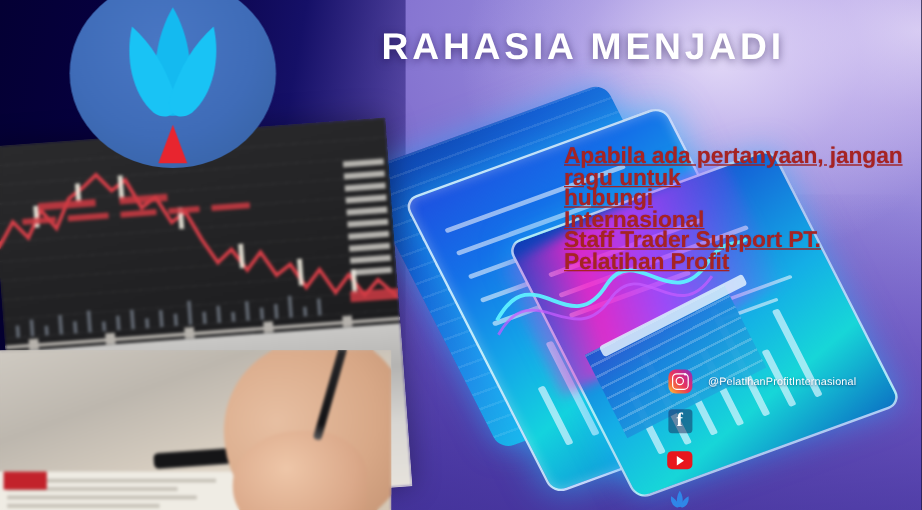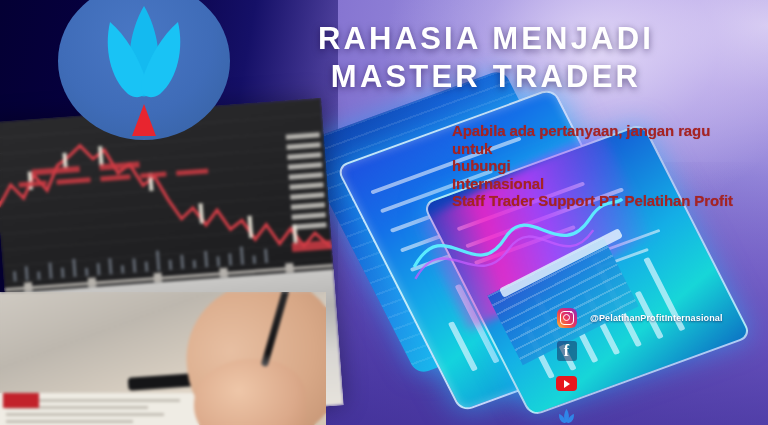--- a/index.html
+++ b/index.html
@@ -149,27 +149,28 @@
   .neon-magenta{
     position:absolute;left:430px;top:170px;width:210px;height:120px;
     transform:rotate(-27deg);
     background:linear-gradient(100deg, rgba(255,0,190,0) 0%, rgba(255,32,200,0.85) 30%, rgba(190,60,255,0.8) 55%, rgba(80,120,255,0) 100%);
     filter:blur(5px);
   }
   .neon-wave{position:absolute;left:408px;top:186px;width:220px;height:110px;transform:rotate(-6deg);}
 
   
   .body-text{
-    position:absolute;left:452px;top:122px;width:296px;
+    position:absolute;left:470px;top:122px;width:296px;
     color:#a62323;
-    font-size:15px;
+    font-size:19px;
     font-weight:bold;
     line-height:17.6px;
     letter-spacing:-0.1px;
     text-shadow:0 0 1px rgba(120,10,10,0.4);
+    text-decoration:underline;
   }
 
   
   .title{
     position:absolute;left:262px;top:20px;width:448px;
     text-align:center;
     color:#ffffff;
     font-size:31px;
     font-weight:bold;
     line-height:38px;
@@ -184,21 +185,21 @@
   .srow{
     display:flex;align-items:center;
     height:29px;margin-bottom:4px;
   }
   .sicon{
     width:21px;height:21px;flex:0 0 21px;
     margin-right:13px;
     display:flex;align-items:center;justify-content:center;
   }
   .slabel{
-    color:#ffffff;font-size:9.3px;font-weight:bold;
+    color:#ffffff;font-size:9.3px;font-weight:normal;
     letter-spacing:0.15px;white-space:nowrap;
     text-shadow:0 1px 2px rgba(30,10,70,0.6);
   }
   .row-ig .slabel{font-size:9px;}
 
   .ig-box{
     width:20px;height:20px;border-radius:6px;
     background:linear-gradient(45deg,#f9d24b 0%,#f77737 22%,#e8365d 48%,#c62a8a 72%,#7d35c2 100%);
     display:flex;align-items:center;justify-content:center;
   }
@@ -475,21 +476,20 @@
     <svg class="logo-svg" width="172" height="158" viewBox="0 0 172 158">
       <path d="M86 122 L74 154 L98 154 Z" fill="#e8252f"></path>
       <path d="M86 24 C72 48 68 78 74 104 C80 118 92 118 98 104 C104 78 100 48 86 24 Z" fill="#14baf0"></path>
       <path d="M52 40 C46 66 52 96 70 112 C82 120 92 112 88 98 C80 74 68 54 52 40 Z" fill="#19c3f5"></path>
       <path d="M120 40 C126 66 120 96 102 112 C90 120 80 112 84 98 C92 74 104 54 120 40 Z" fill="#19c3f5"></path>
     </svg>
   </div>
 
   <div class="title">
     <div>RAHASIA MENJADI</div>
-    <div>MASTER TRADER</div>
   </div>
 
   <div class="body-text">
     <div>Apabila ada pertanyaan, jangan ragu untuk</div>
     <div>hubungi</div>
     <div>Internasional</div>
     <div>Staff Trader Support PT. Pelatihan Profit</div>
   </div>
 
   <div class="edge-strip"></div>

